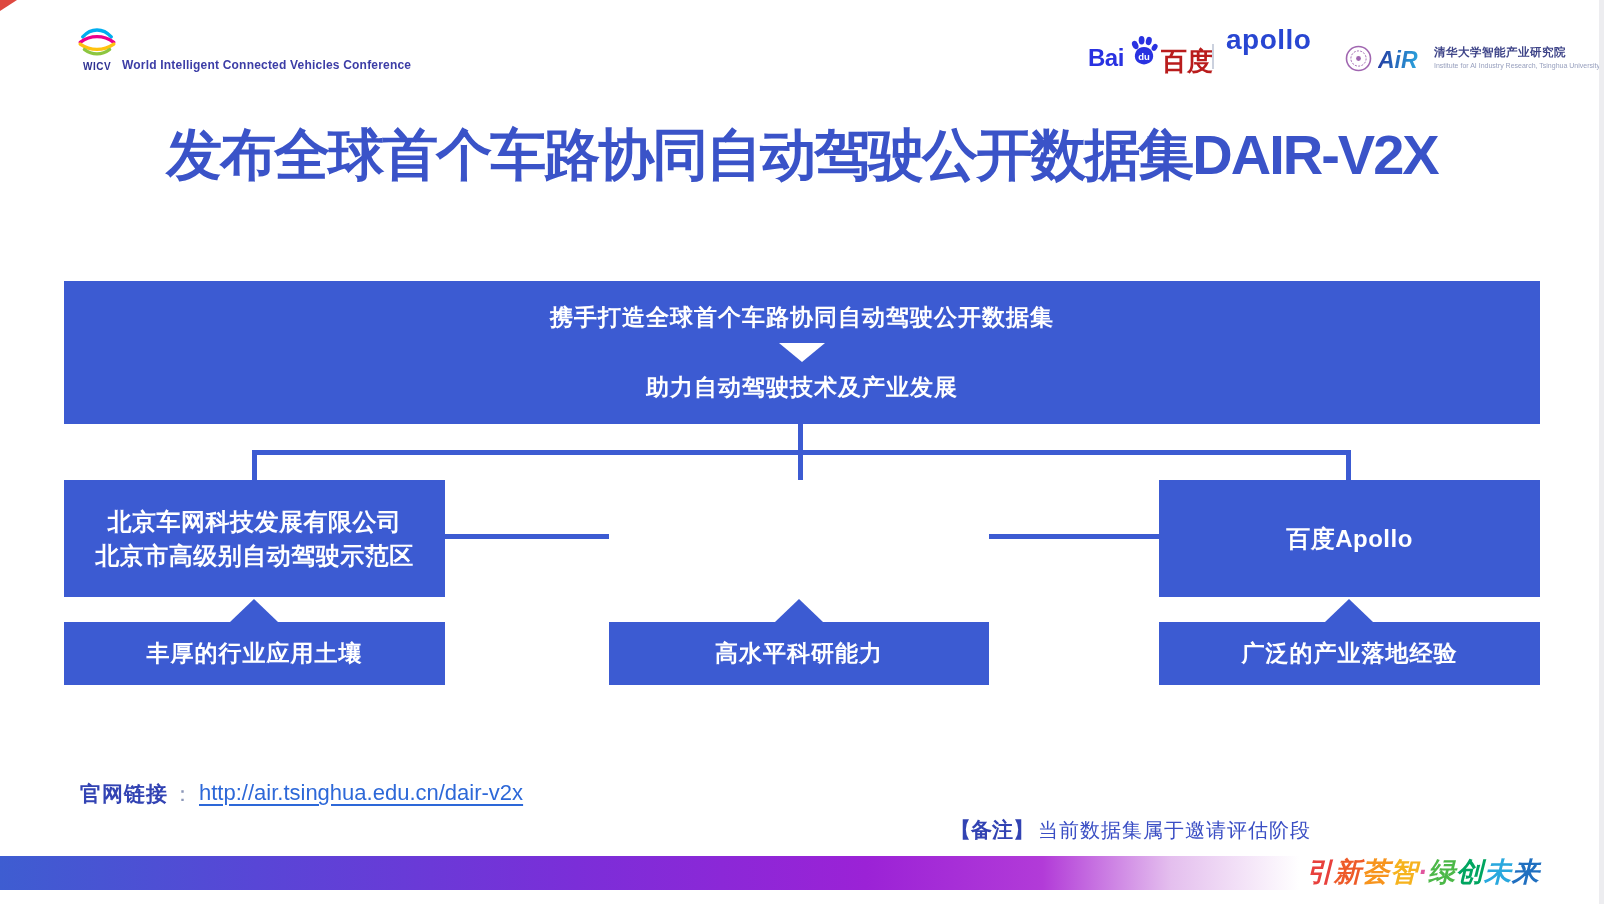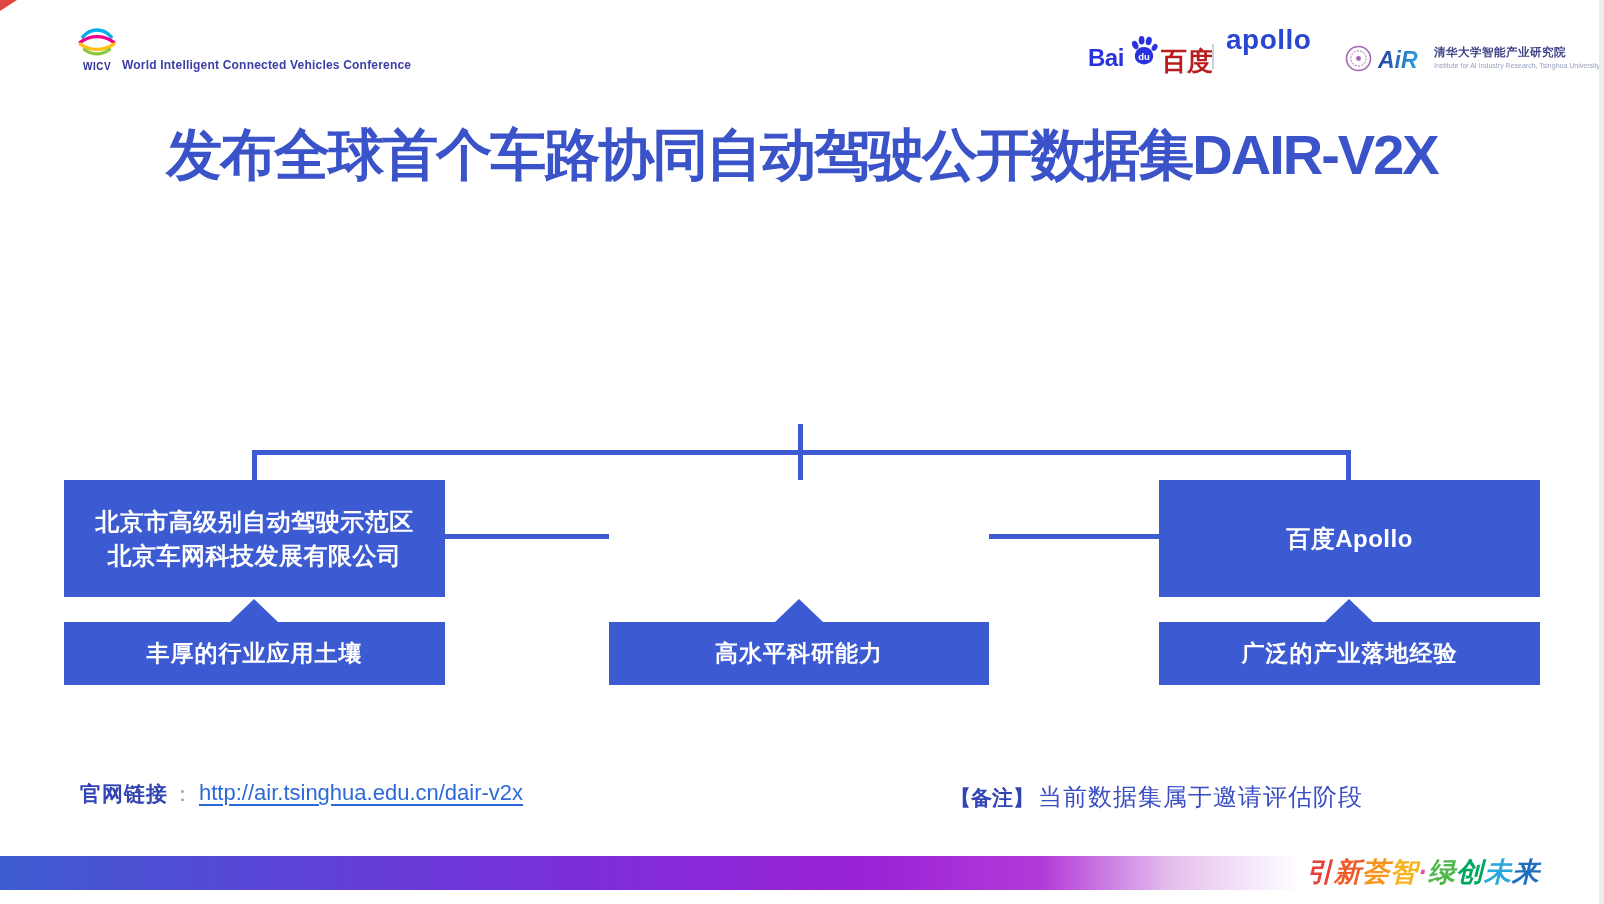--- a/index.html
+++ b/index.html
@@ -58,21 +58,21 @@
     border-right:24px solid transparent;border-bottom:23px solid var(--blue);}
   .ptr.l{left:230px;} .ptr.m{left:775px;} .ptr.r{left:1325px;}
 
   
   .site{position:absolute;left:80px;top:780px;display:flex;align-items:flex-start;}
   .site-label{font-size:21px;font-weight:800;color:#3243B3;letter-spacing:1px;}
   .site-colon{font-size:21px;color:#8C97B8;margin:0 6px 0 4px;}
   .site-url{font-size:22px;color:#2D68D8;text-decoration:underline;text-underline-offset:4px;}
   .note{position:absolute;left:950px;top:781px;display:flex;align-items:baseline;}
   .note-label{font-size:21px;font-weight:800;color:#3243B3;}
-  .note-text{font-size:24px;color:#3A4EC4;letter-spacing:1px;margin-left:4px;}
+  .note-text{font-size:20px;color:#3A4EC4;letter-spacing:1px;margin-left:4px;margin-top:36px;}
 
   
   .bar{position:absolute;left:0;top:856px;width:1604px;height:34px;
     background:linear-gradient(90deg,#3E5DD1 0%,#5846D6 16%,#7B2ED8 36%,#9B22D6 54%,#B23BD8 65%,
       rgba(206,138,224,.55) 73%,rgba(255,255,255,0) 81%);}
   .slogan{position:absolute;right:64px;top:50%;transform:translateY(-54%);
     font-size:27px;font-weight:800;font-style:italic;letter-spacing:1px;white-space:nowrap;}
 </style>
 </head>
 <body>
@@ -114,30 +114,35 @@
     </svg>
   </span>
   <span class="air-mark">AiR</span>
   <span class="air-names">
     <div class="air-cn">清华大学智能产业研究院</div>
     <div class="air-en">Institute for AI Industry Research, Tsinghua University</div>
   </span>
 
   <div class="title">发布全球首个车路协同自动驾驶公开数据集DAIR-V2X</div>
 
+  <div class="box top-box">
+    <div class="tline">携手打造全球首个车路协同自动驾驶公开数据集</div>
+    <div class="arrow-down"></div>
+    <div class="tline">助力自动驾驶技术及产业发展</div>
+  </div>
 
   <div class="cline stem"></div>
   <div class="cline hline"></div>
   <div class="cline drop l"></div>
   <div class="cline drop m"></div>
   <div class="cline drop r"></div>
 
   <div class="box org col-l">
+    <div>北京车网科技发展有限公司</div>
     <div>北京市高级别自动驾驶示范区</div>
-    <div>北京车网科技发展有限公司</div>
   </div>
   <div class="box org col-r">
     <div>百度Apollo</div>
   </div>
 
   <div class="cline hlink lm"></div>
   <div class="cline hlink mr"></div>
 
   <div class="ptr l"></div>
   <div class="ptr m"></div>

